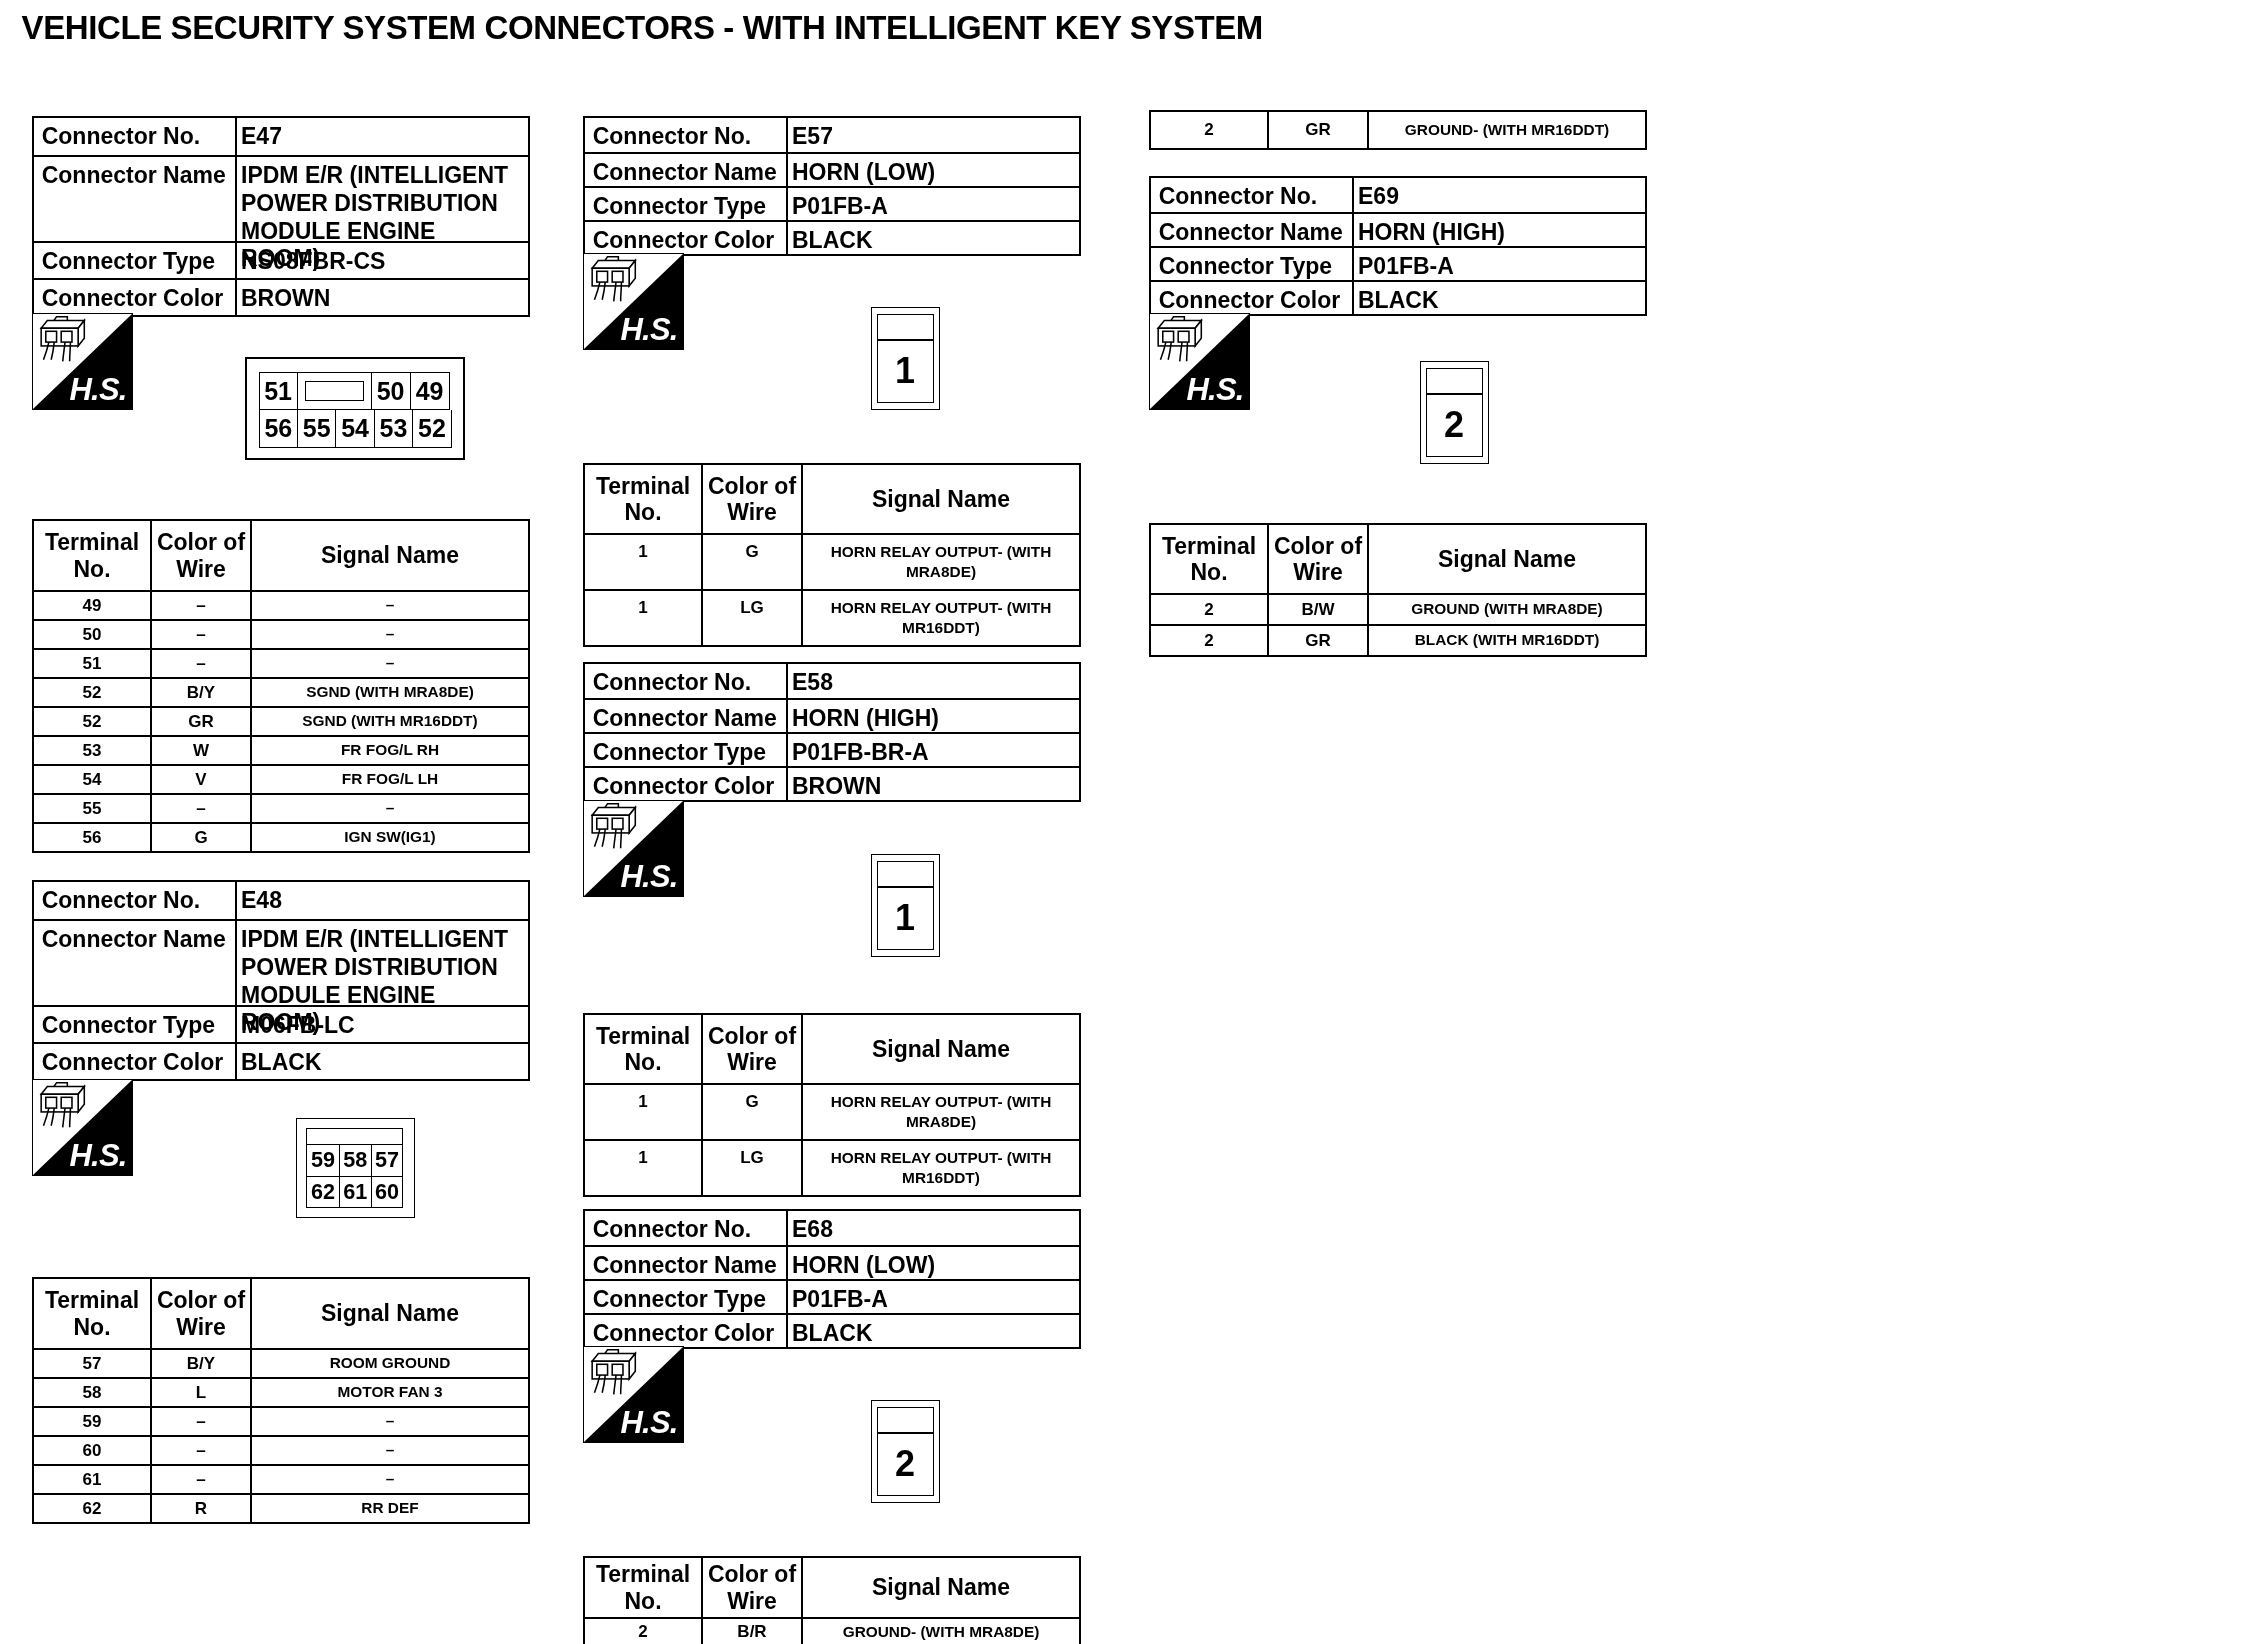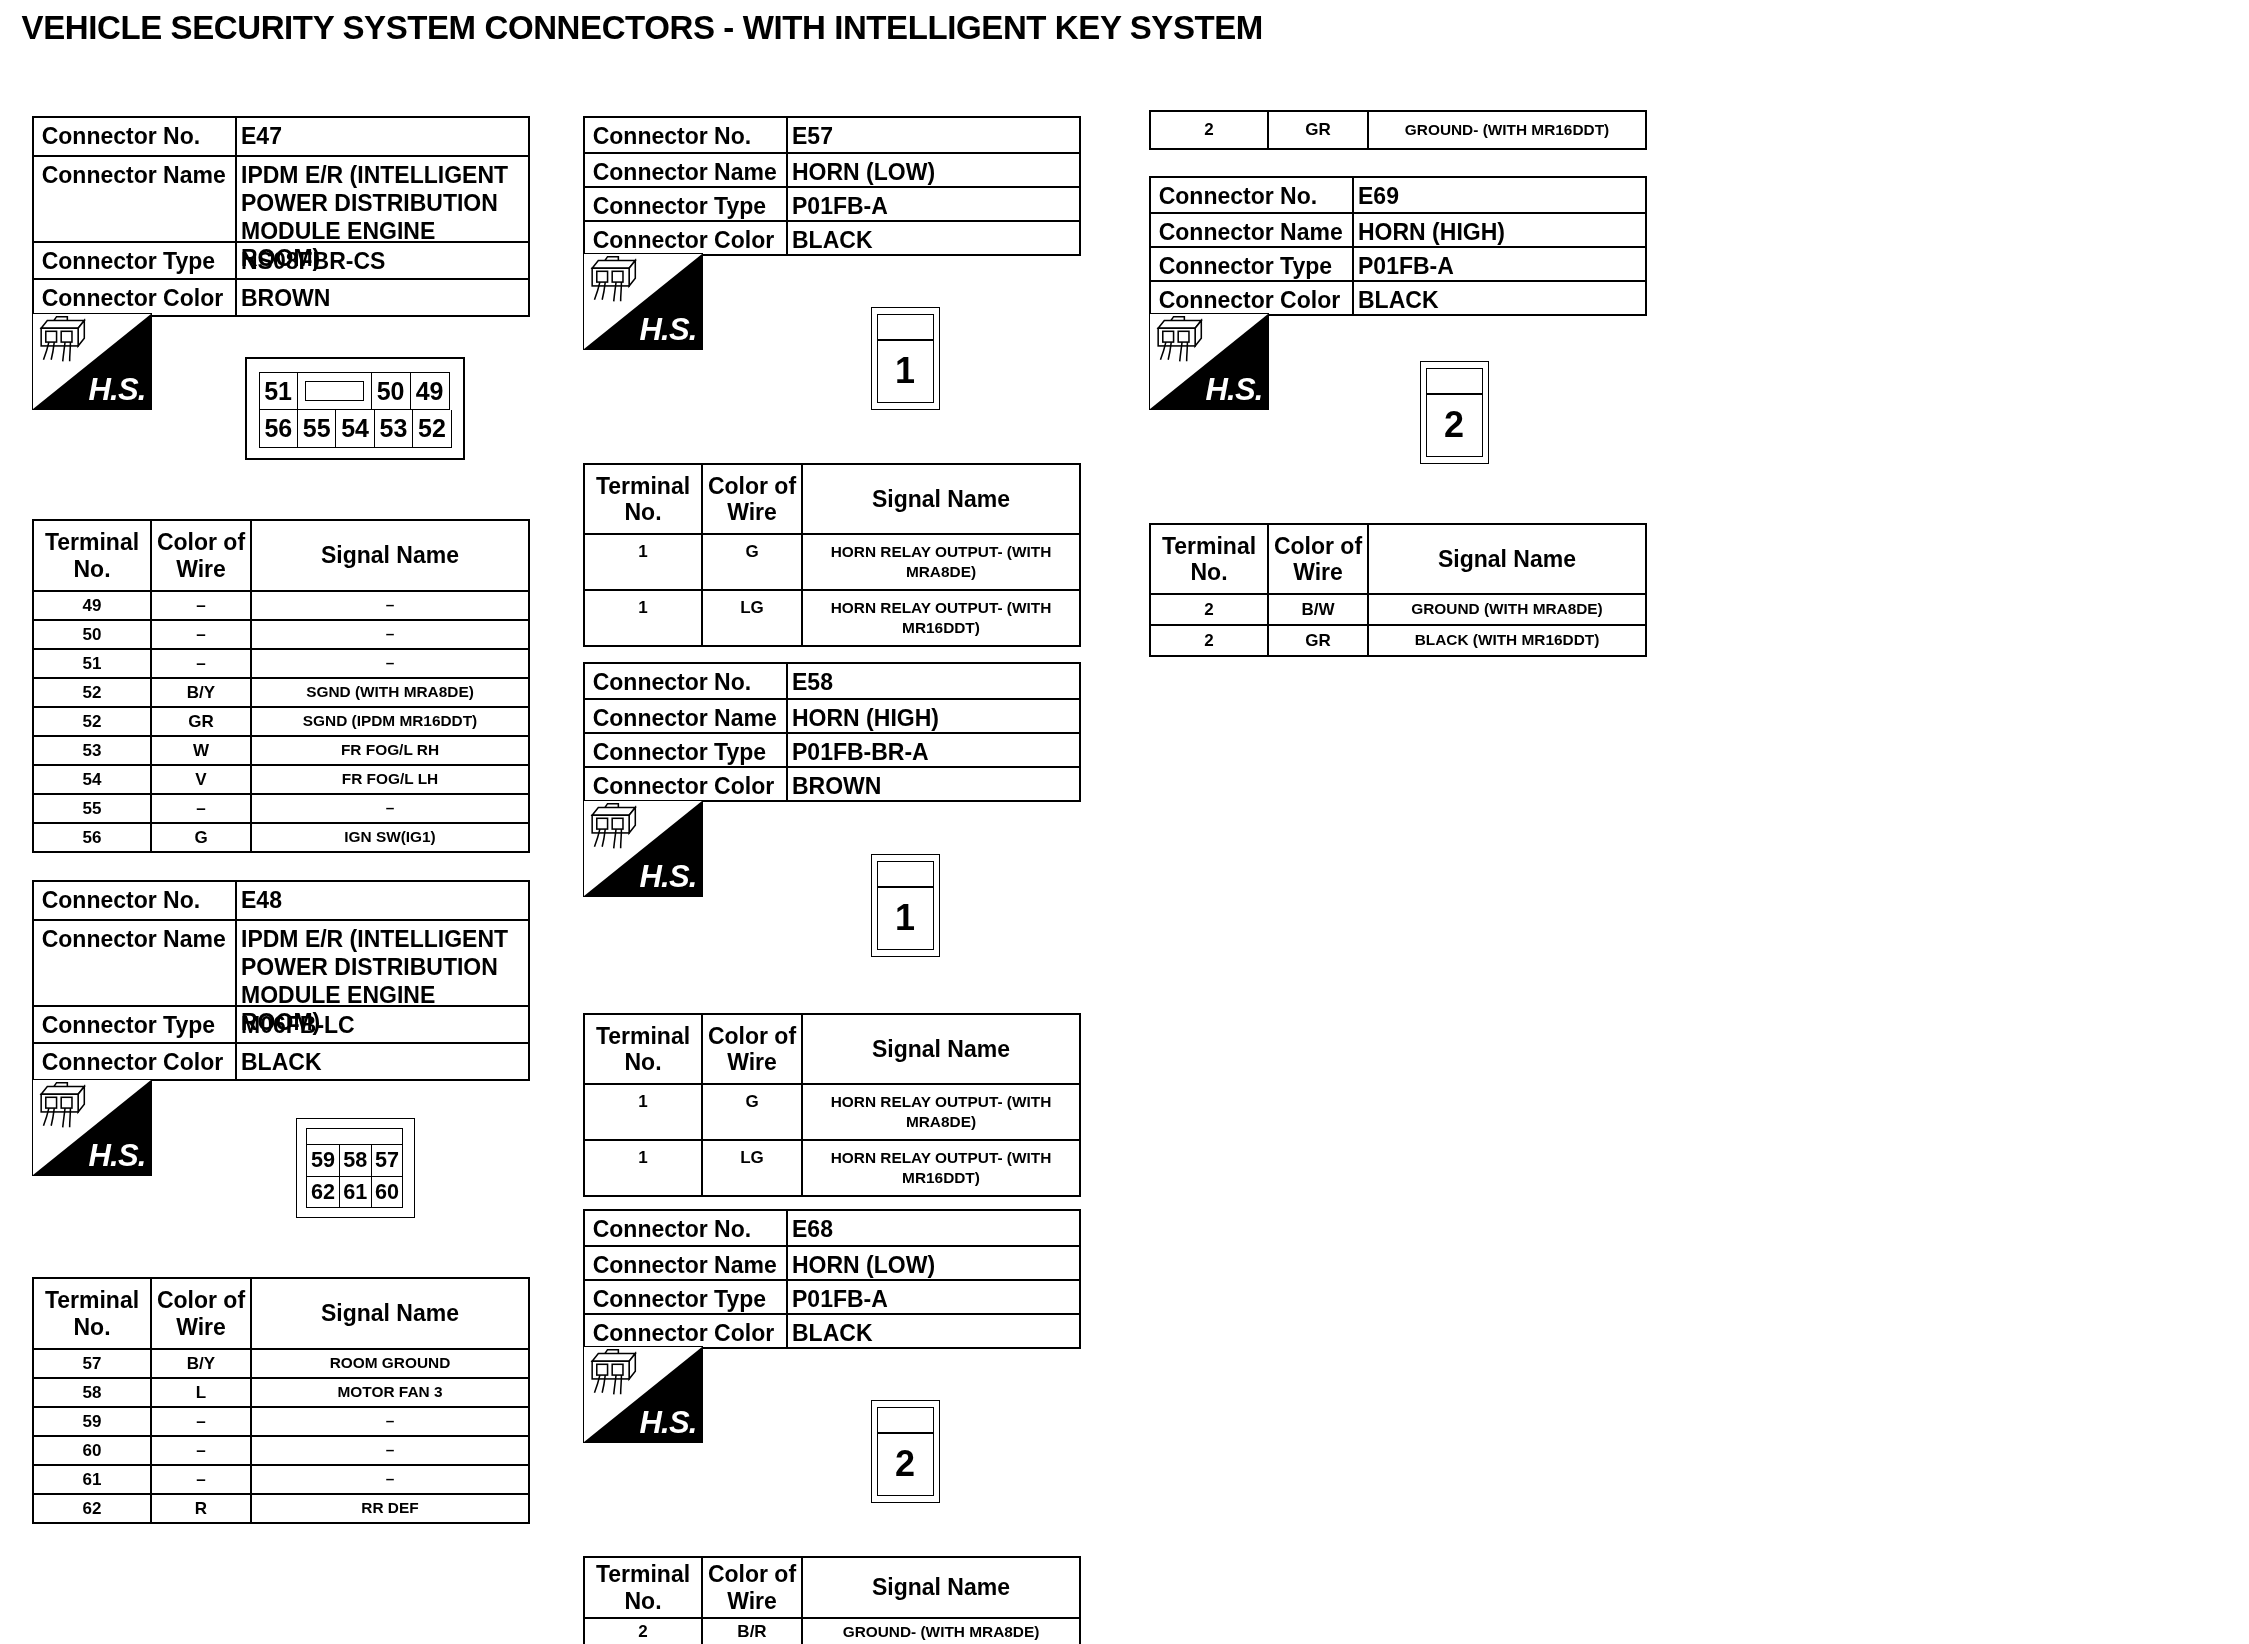--- a/index.html
+++ b/index.html
@@ -22,21 +22,21 @@
   .term-table{display:grid;grid-template-columns:116px 100px 1fr;border:2.3px solid #000;background:#fff;box-sizing:border-box;width:498px;}
   .th{display:flex;flex-direction:column;align-items:center;justify-content:center;text-align:center;
       font-size:23px;line-height:1.15;white-space:pre-line;box-sizing:border-box;}
   .td{display:flex;align-items:center;justify-content:center;text-align:center;font-size:17px;box-sizing:border-box;}
   .td.sig{font-size:15.4px;line-height:1.3;white-space:pre-line;}
   .bl{border-left:2.3px solid #000;}
   .bt3{border-top:2.3px solid #000;}
   .top-align{align-items:flex-start;padding-top:7px;}
 
   
-  .hs{position:absolute;width:120px;height:97px;border:1.5px solid #000;background:#fff;box-sizing:border-box;}
+  .hs{position:absolute;width:101px;height:97px;border:1.5px solid #000;background:#fff;box-sizing:border-box;}
   .hs .tri{position:absolute;inset:0;background:#000;clip-path:polygon(100% 0,100% 100%,0 100%);}
   .hs .txt{position:absolute;right:5.4px;bottom:1.5px;color:#fff;font-style:italic;font-weight:bold;font-size:31px;letter-spacing:-0.8px;}
   .hs svg{position:absolute;left:1.5px;top:0.8px;}
 
   
   .pinbox{position:absolute;border:2.3px solid #000;background:#fff;box-sizing:border-box;}
   .pin-inner{position:absolute;border:1.5px solid #000;box-sizing:border-box;}
   .prow{display:flex;}
   .pcell{display:flex;align-items:center;justify-content:center;font-size:25px;box-sizing:border-box;border-left:1.5px solid #000;}
   .pcell:first-child{border-left:none;}
@@ -129,21 +129,21 @@
     <div class="td bl bt3">–</div>
     <div class="td sig bl bt3">–</div>
     <div class="td bt3">51</div>
     <div class="td bl bt3">–</div>
     <div class="td sig bl bt3">–</div>
     <div class="td bt3">52</div>
     <div class="td bl bt3">B/Y</div>
     <div class="td sig bl bt3">SGND (WITH MRA8DE)</div>
     <div class="td bt3">52</div>
     <div class="td bl bt3">GR</div>
-    <div class="td sig bl bt3">SGND (IPDM MR16DDT)</div>
+    <div class="td sig bl bt3">SGND (WITH MR16DDT)</div>
     <div class="td bt3">53</div>
     <div class="td bl bt3">W</div>
     <div class="td sig bl bt3">FR FOG/L RH</div>
     <div class="td bt3">54</div>
     <div class="td bl bt3">V</div>
     <div class="td sig bl bt3">FR FOG/L LH</div>
     <div class="td bt3">55</div>
     <div class="td bl bt3">–</div>
     <div class="td sig bl bt3">–</div>
     <div class="td bt3">56</div>

